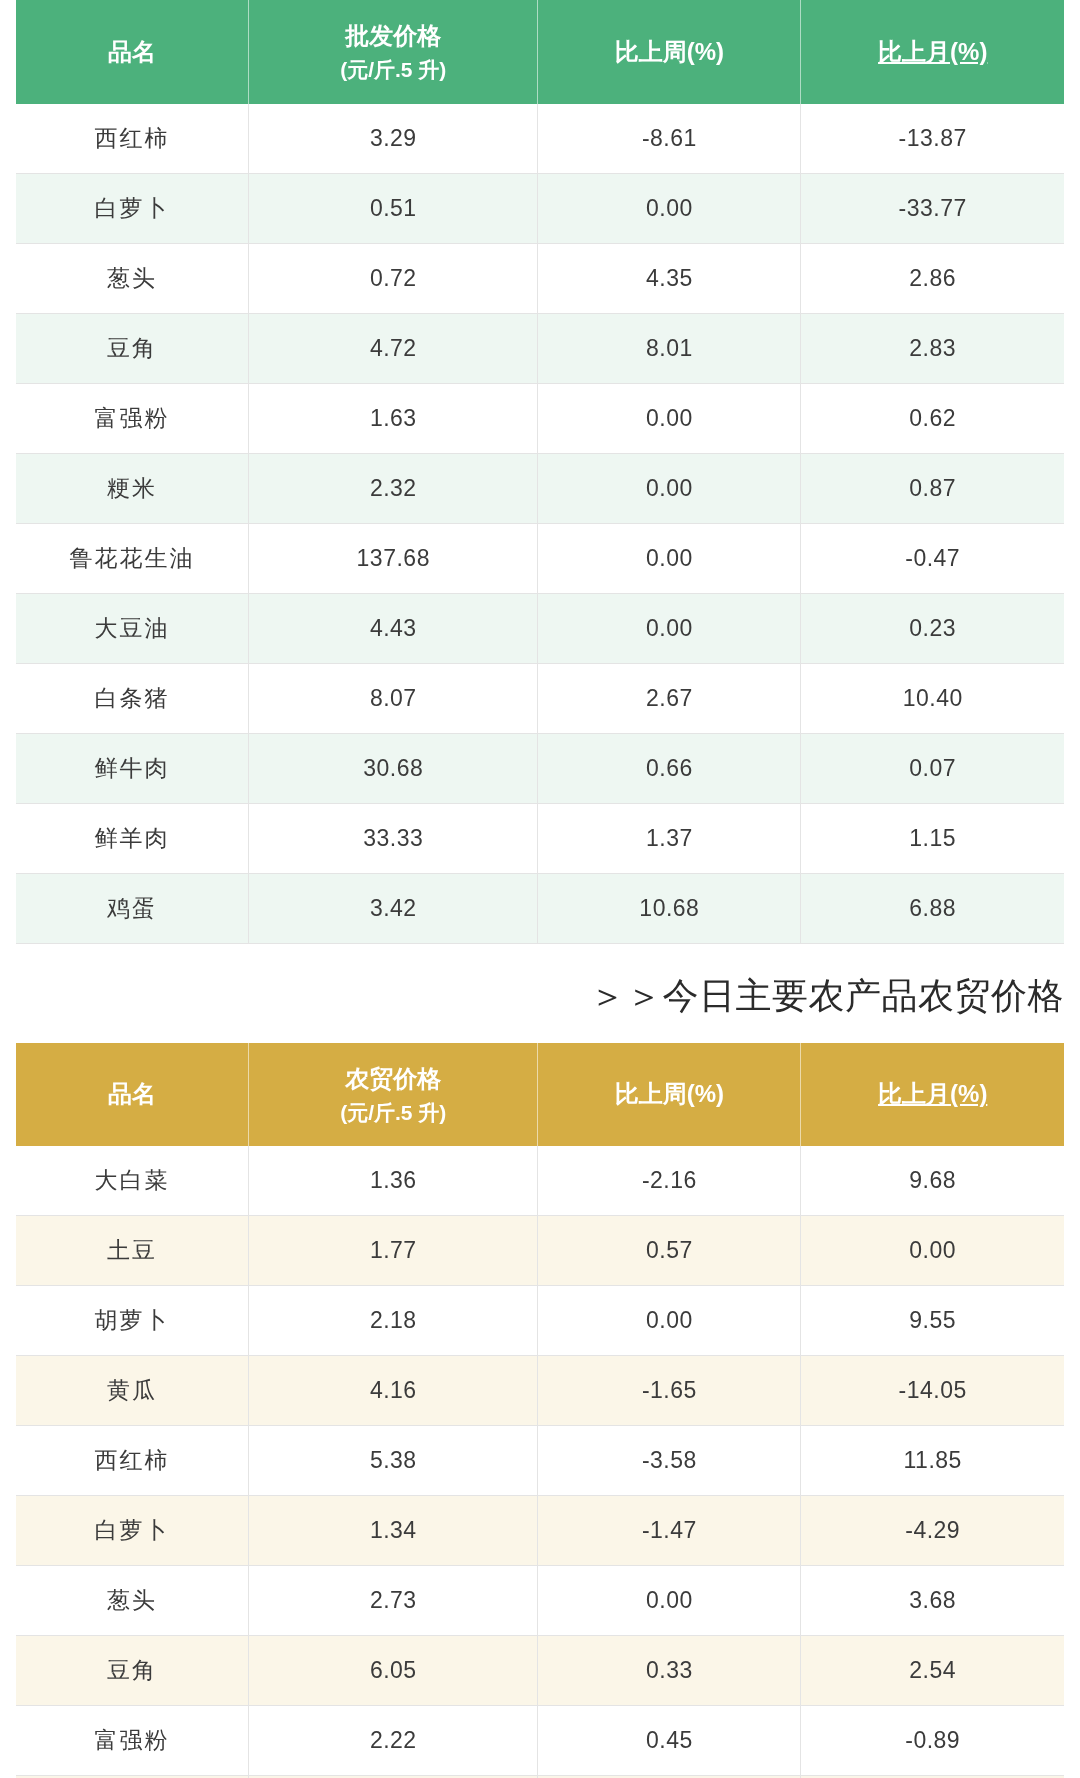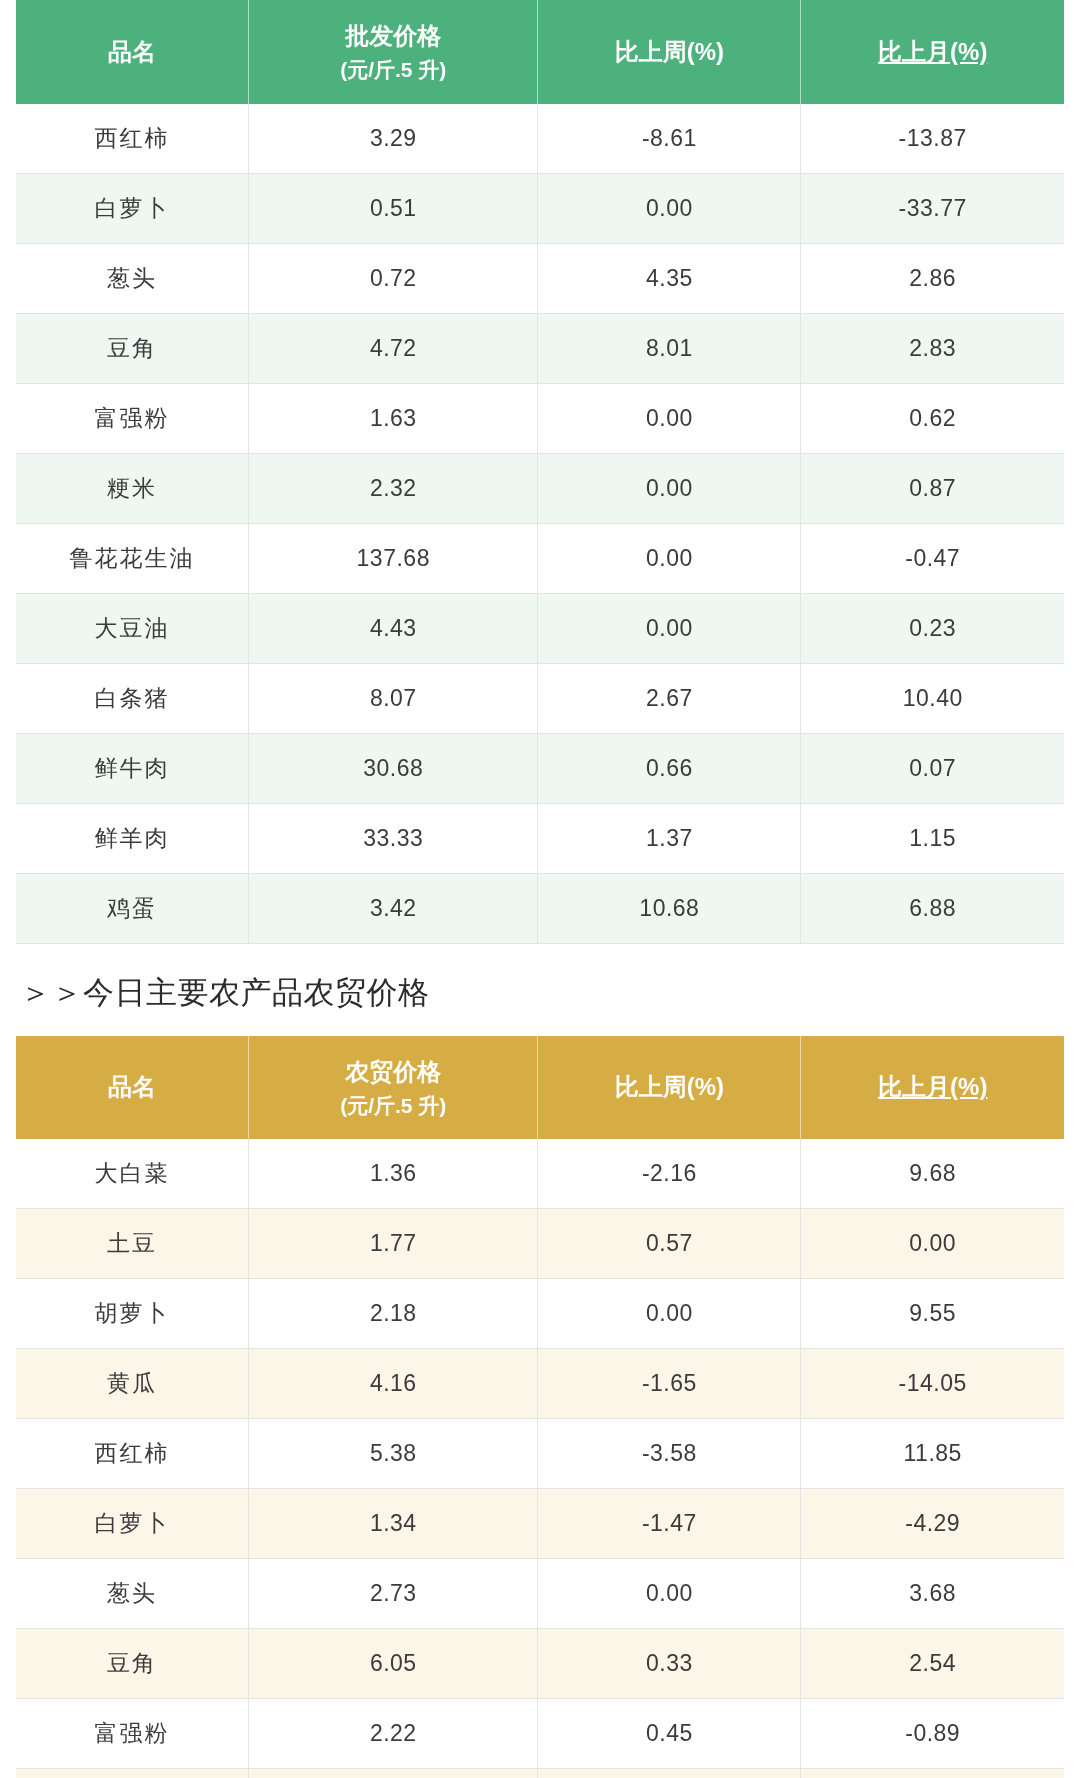--- a/index.html
+++ b/index.html
@@ -63,26 +63,27 @@
     padding: 19px 4px;
     border-bottom: 1px solid #e4e4e4;
     border-right: 1px solid #e4e4e4;
     vertical-align: middle;
     letter-spacing: 0.5px;
   }
   table.price-table tbody td:last-child { border-right: none; margin-top: 24px; }
   table.price-table tbody td.name-cell { letter-spacing: 2px; }
 
   .section-heading {
-    font-size: 31px;
+    font-size: 36px;
     color: #2b2b2b;
     font-weight: normal;
     margin: 0;
     padding: 28px 0 22px 4px;
     letter-spacing: 0.5px;
+    text-align: right;
   }
 </style>
 </head>
 <body>
 
 <div class="page">
 
   <table class="price-table table-green">
     <colgroup>
       <col class="col-name">

